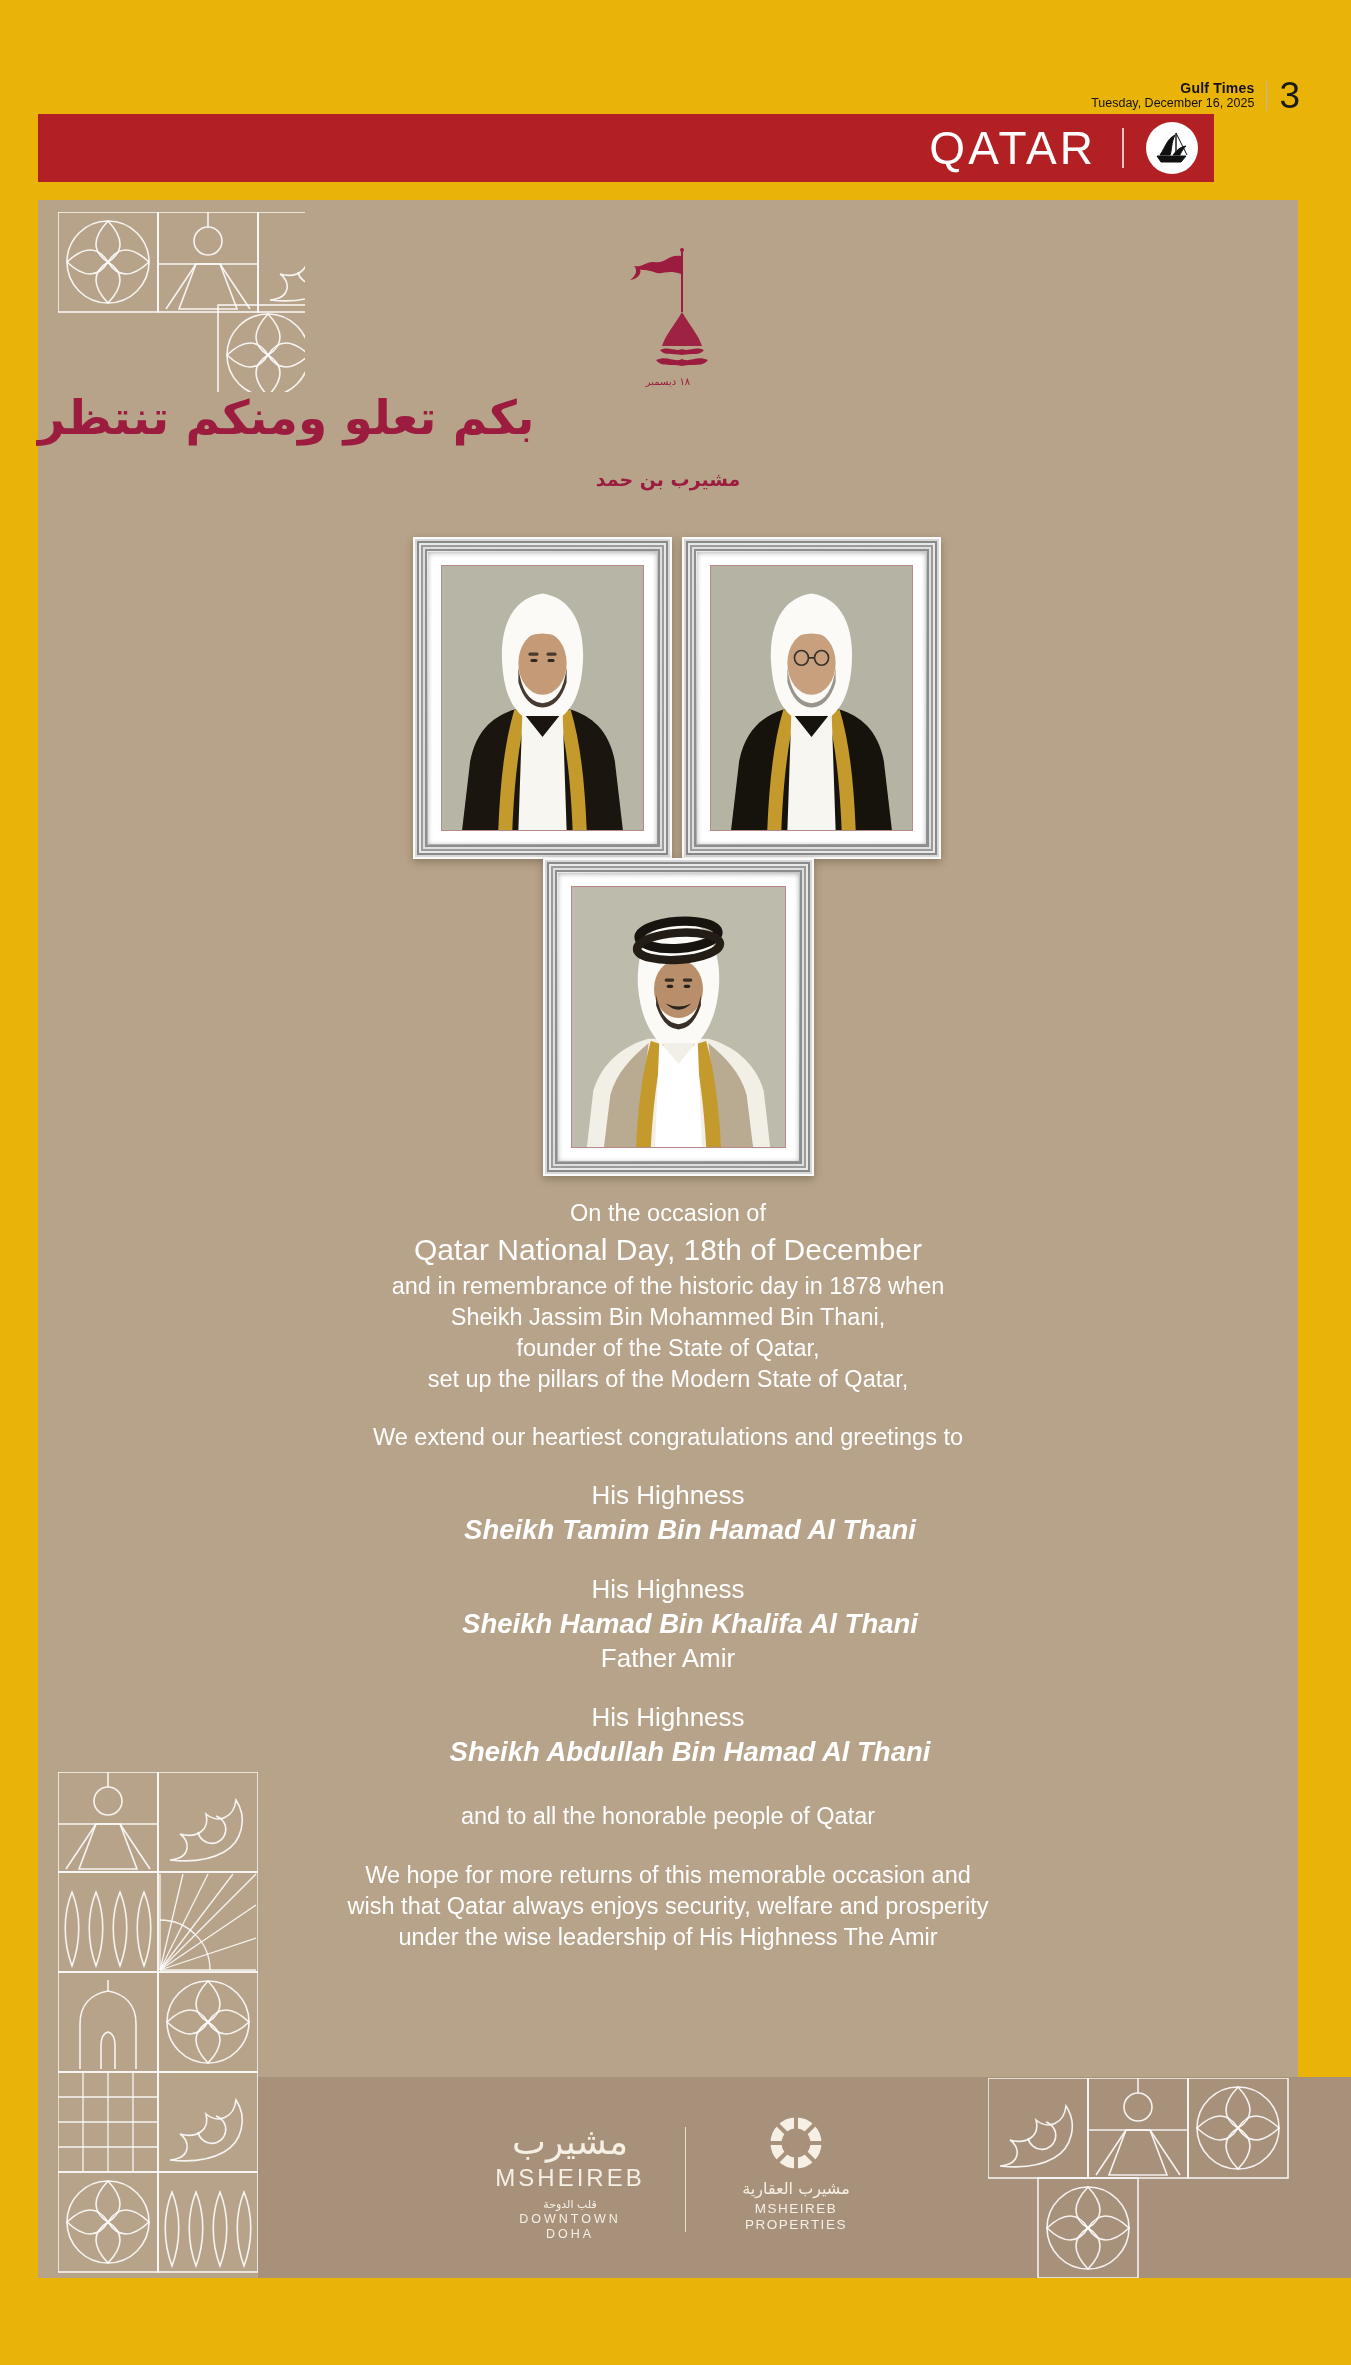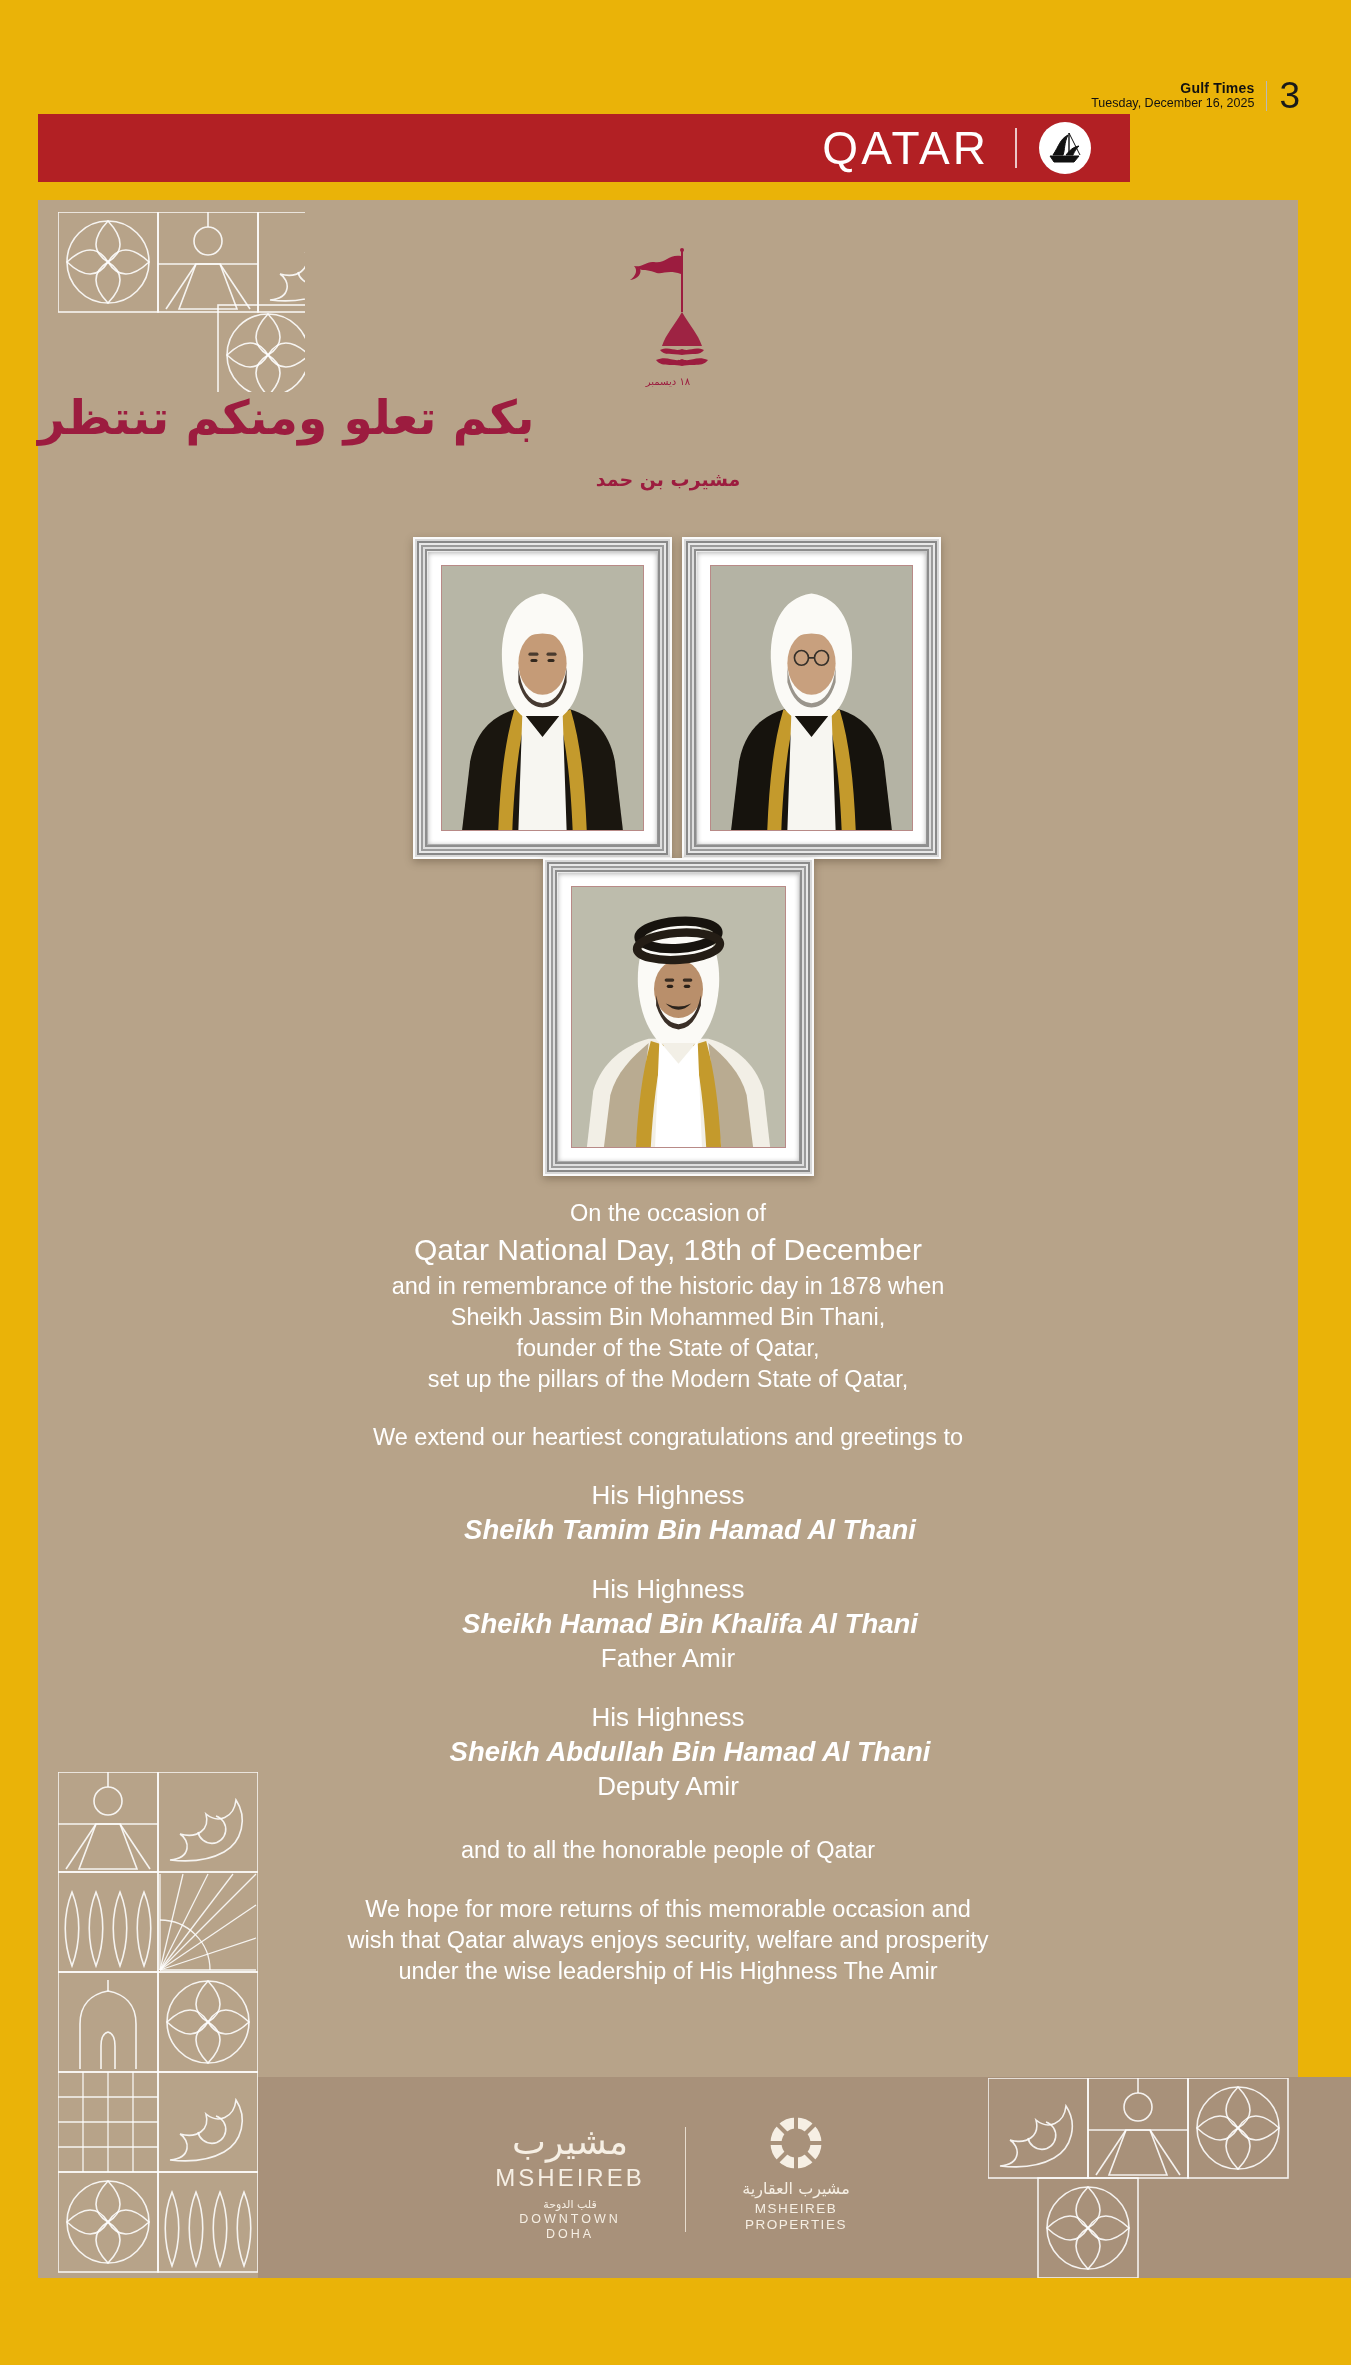--- a/index.html
+++ b/index.html
@@ -9,22 +9,22 @@
 
   
   .masthead{position:absolute;top:78px;right:51px;display:flex;align-items:center;}
   .paper-info{text-align:right;color:#111;}
   .paper-name{font-size:14px;font-weight:bold;line-height:15px;letter-spacing:.2px;}
   .paper-date{font-size:12.5px;line-height:15px;}
   .mast-divider{width:1px;height:30px;background:#b9b9b9;margin:0 12px;}
   .page-number{font-size:37px;line-height:36px;color:#1a1a1a;}
 
   
-  .section-banner{position:absolute;left:38px;top:114px;width:1092px;height:68px;background:#b22024;
-                  display:flex;align-items:center;justify-content:flex-end;padding-right:39px;box-sizing:border-box;}
+  .section-banner{position:absolute;left:38px;top:114px;width:1176px;height:68px;background:#b22024;
+                  display:flex;align-items:center;justify-content:flex-end;padding-right:16px;box-sizing:border-box;}
   .section-label{color:#ffffff;font-size:46px;font-weight:300;letter-spacing:3px;line-height:46px;}
   .banner-divider{width:2px;height:40px;background:rgba(255,255,255,.75);margin:0 22px 0 26px;}
   .dhow-circle{width:52px;height:52px;border-radius:50%;background:#ffffff;display:flex;
                align-items:center;justify-content:center;}
 
   
   .ad{position:absolute;left:38px;top:200px;width:1260px;height:2078px;background:#b7a389;}
   .footer-band{position:absolute;left:220px;top:1877px;width:1213px;height:201px;background:#a8917a;}
 
   .ornament{position:absolute;pointer-events:none;}
@@ -338,21 +338,20 @@
 
       <div class="ded">
         <div class="ded-title">His Highness</div>
         <div class="ded-name">Sheikh Hamad Bin Khalifa Al Thani</div>
         <div class="ded-role">Father Amir</div>
       </div>
 
       <div class="ded">
         <div class="ded-title">His Highness</div>
         <div class="ded-name">Sheikh Abdullah Bin Hamad Al Thani</div>
-        <div class="ded-role">Deputy Amir</div>
       </div>
 
       <div class="people-line">and to all the honorable people of Qatar</div>
 
       <div class="closing">
         <div class="l-sm">We hope for more returns of this memorable occasion and</div>
         <div class="l-sm">wish that Qatar always enjoys security, welfare and prosperity</div>
         <div class="l-sm">under the wise leadership of His Highness The Amir</div>
       </div>
     </div>

